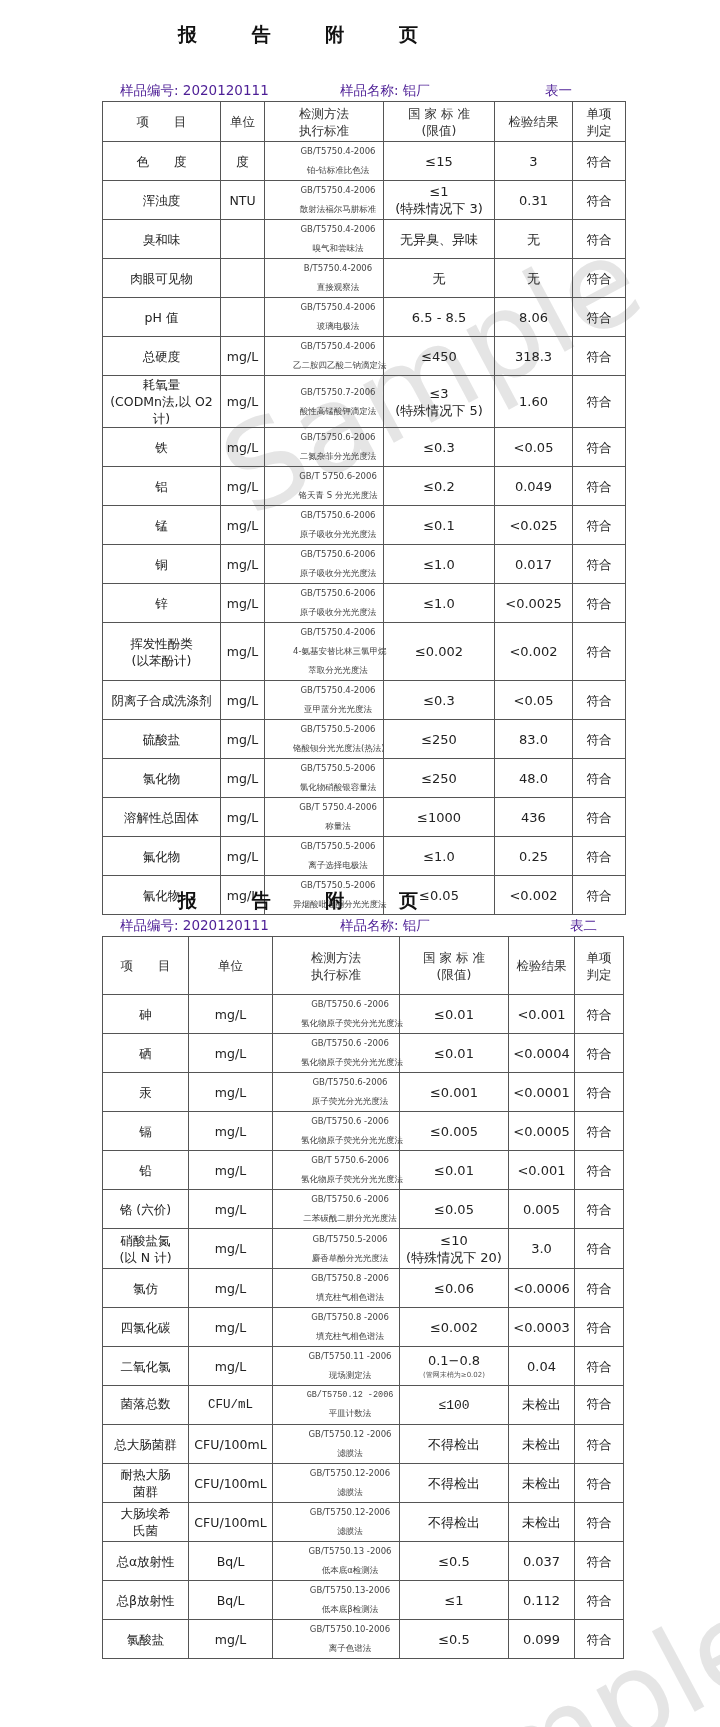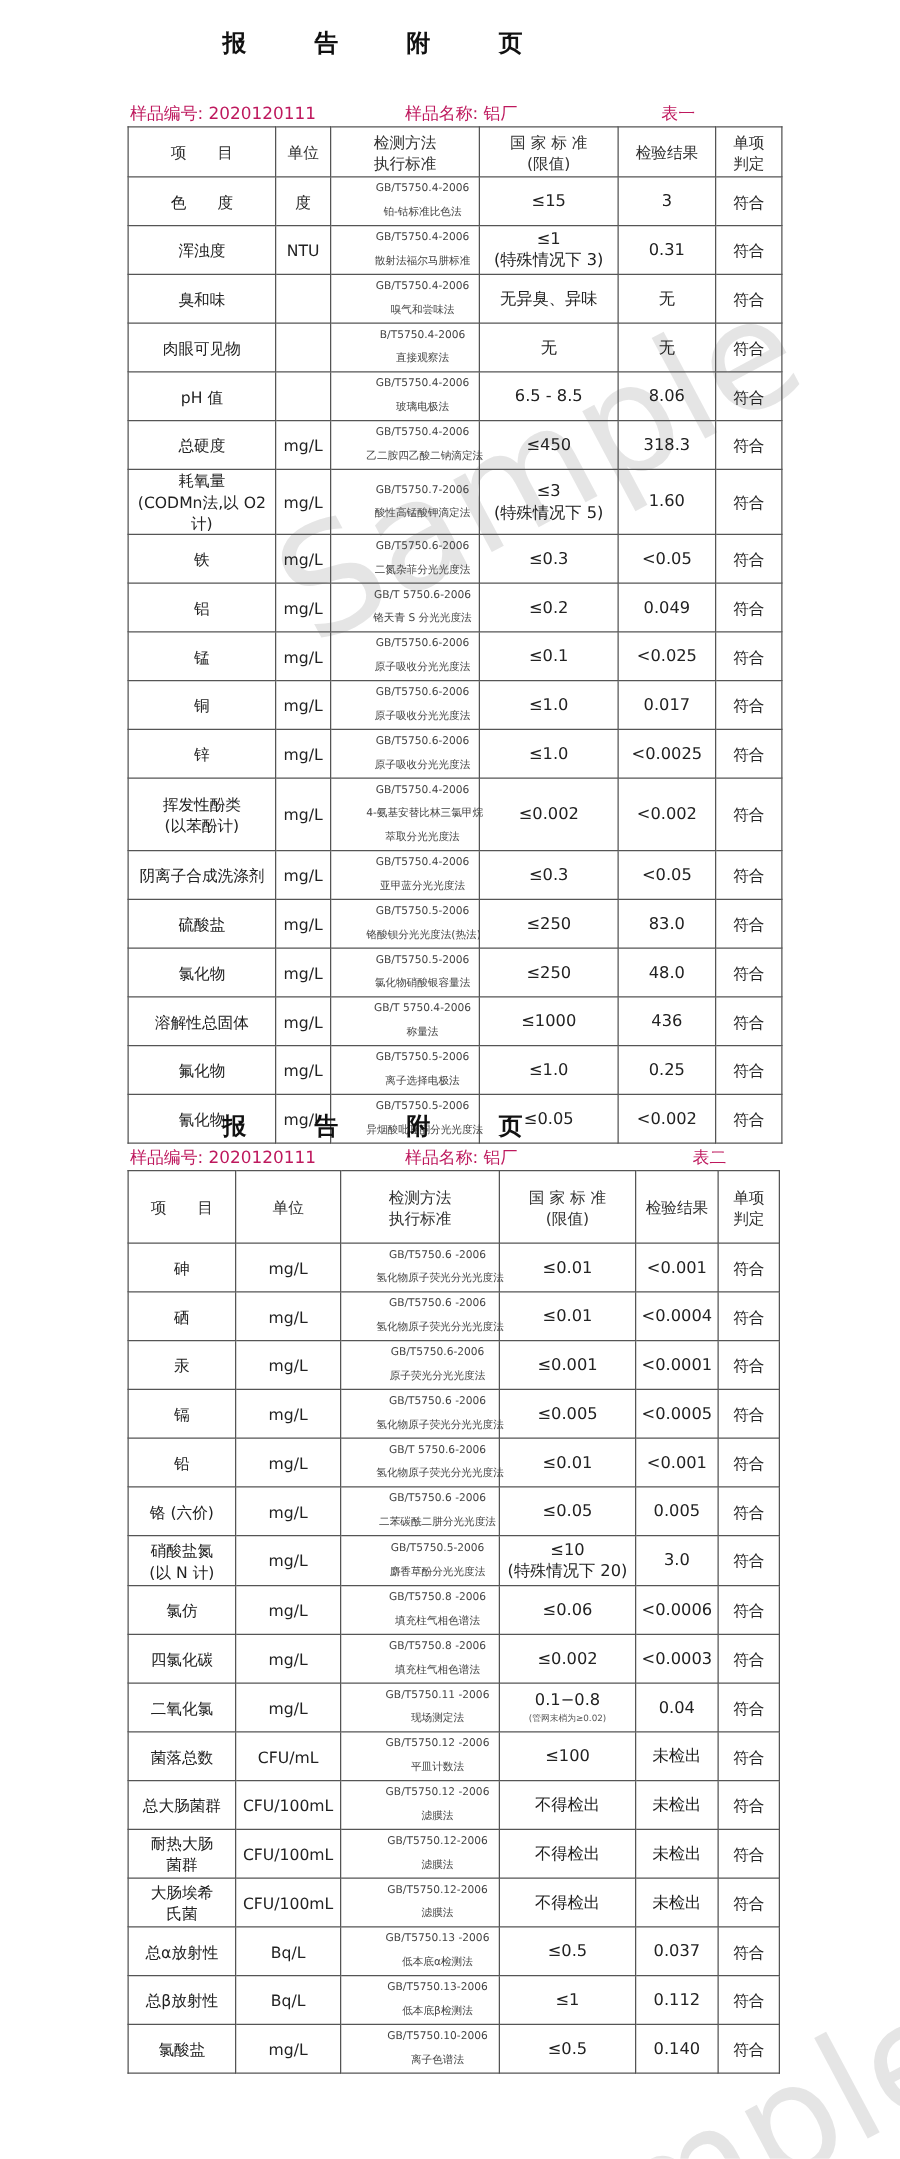--- a/index.html
+++ b/index.html
@@ -5,21 +5,21 @@
   html, body { margin: 0; padding: 0; background: #ffffff; }
   body {
     width: 720px; height: 1727px; position: relative; overflow: hidden;
     font-family: "DejaVu Sans", "Liberation Sans", sans-serif; color: #222;
   }
   .page-title {
     position: absolute; left: 0; width: 620px; text-align: center;
     font-size: 19px; font-weight: bold; letter-spacing: 24px; color: #111;
   }
   .meta-row {
-    position: absolute; left: 104px; width: 520px; font-size: 13.5px; color: #be185d; height: 18px;
+    position: absolute; left: 120px; width: 520px; font-size: 13.5px; color: #4c1d95; height: 18px;
   }
   .meta-row span { position: absolute; top: 0; white-space: nowrap; }
   table {
     position: absolute; border-collapse: collapse; table-layout: fixed;
     font-size: 12.5px; color: #222;
   }
   td, th {
     border: 1px solid #555; text-align: center; vertical-align: middle;
     padding: 0; font-weight: normal; line-height: 17px;
   }
@@ -552,21 +552,21 @@
           <div>GB/T5750.11 -2006</div>
           <div>现场测定法</div>
         </td>
         <td class="std">
           <div>0.1−0.8</div>
           <div class="small-note">(管网末梢为≥0.02)</div>
         </td>
         <td class="std">0.04</td>
         <td>符合</td>
       </tr>
-      <tr style="height: 38px;">
+      <tr style="height: 38px; font-family: Liberation Mono, monospace;">
         <td>
           <div>菌落总数</div>
         </td>
         <td>CFU/mL</td>
         <td class="method">
           <div>GB/T5750.12 -2006</div>
           <div>平皿计数法</div>
         </td>
         <td class="std">
           <div>≤100</div>
@@ -656,17 +656,17 @@
           <div>氯酸盐</div>
         </td>
         <td>mg/L</td>
         <td class="method">
           <div>GB/T5750.10-2006</div>
           <div>离子色谱法</div>
         </td>
         <td class="std">
           <div>≤0.5</div>
         </td>
-        <td class="std">0.140</td>
+        <td class="std">0.099</td>
         <td>符合</td>
       </tr>
     </tbody>
 </table>
 
 </body></html>

